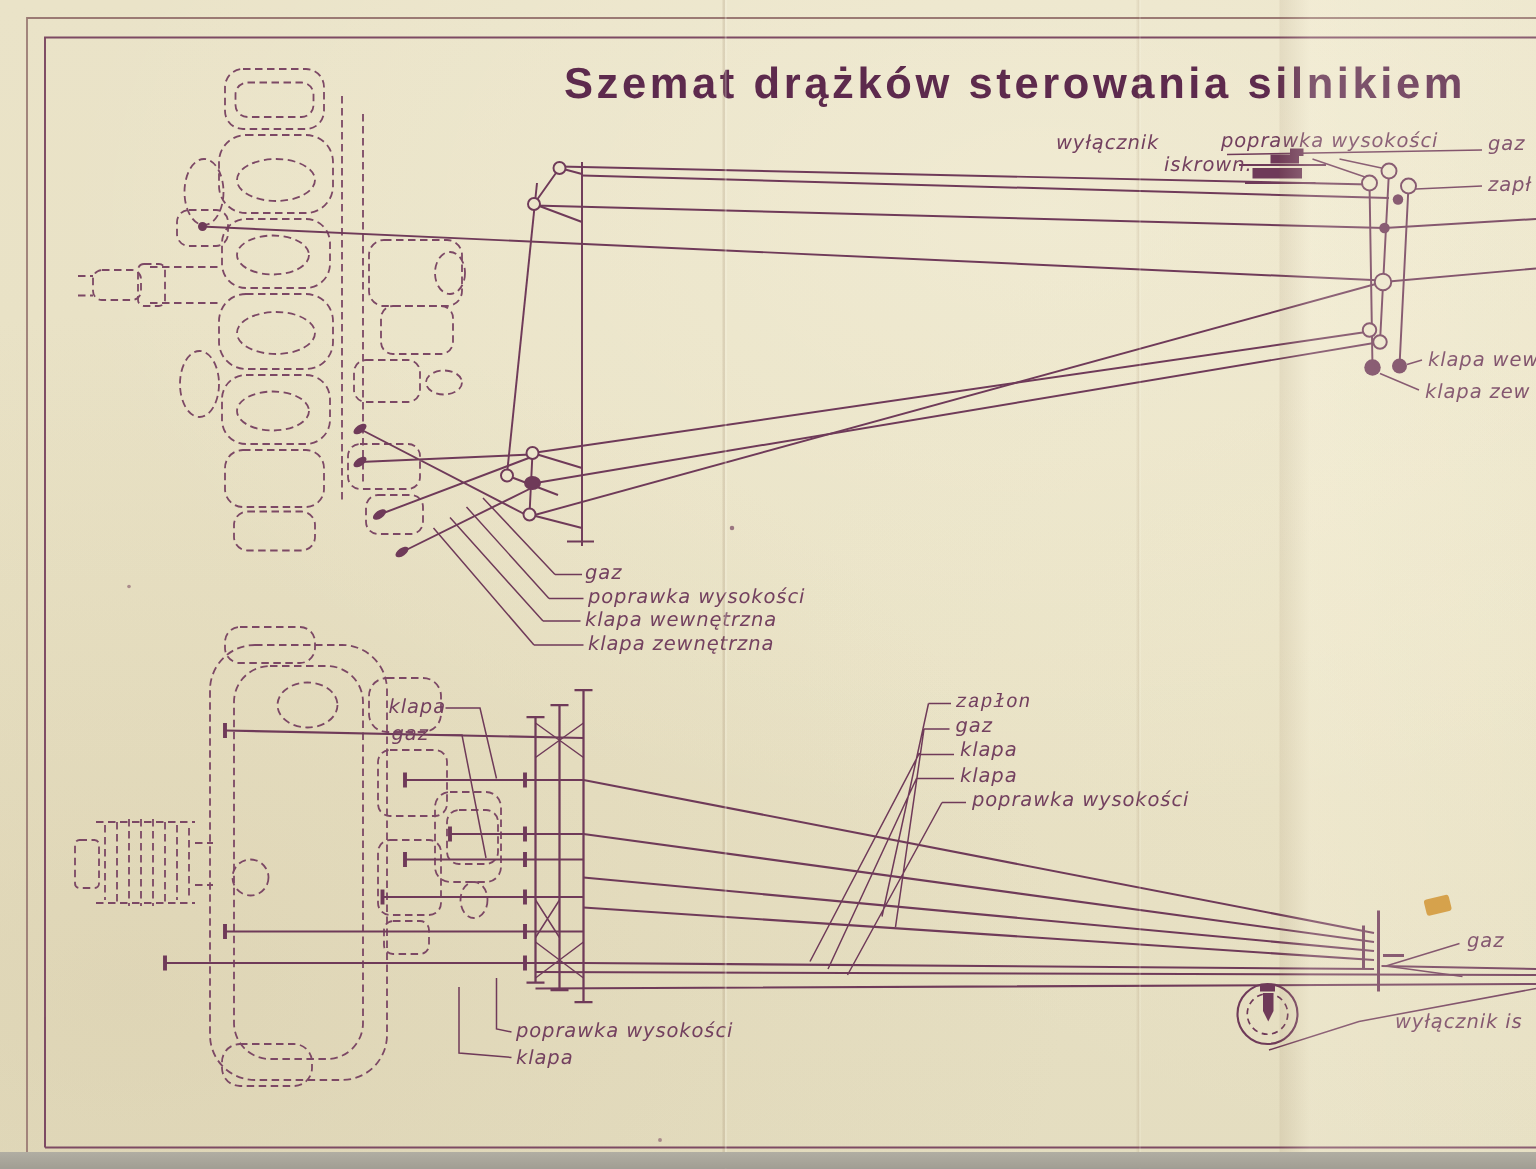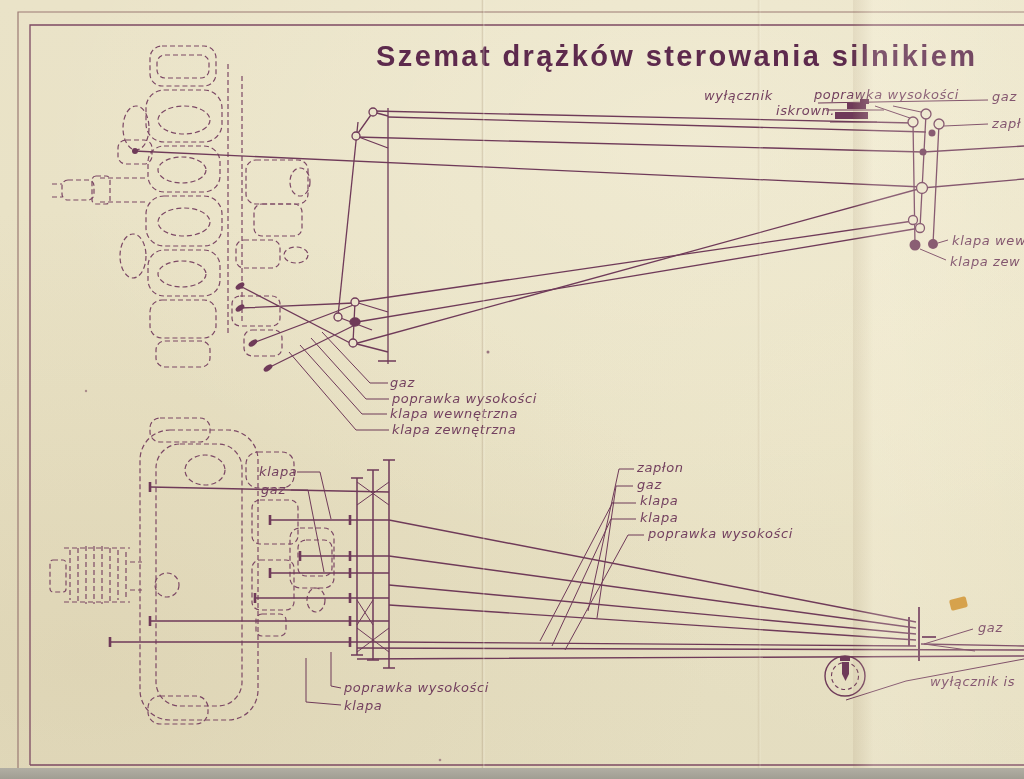--- a/index.html
+++ b/index.html
@@ -251,21 +251,21 @@
   <div class="lbl" style="left:950px;top:254px;">klapa zew</div>
 
   <div class="lbl" style="left:390px;top:375px;">gaz</div>
   <div class="lbl" style="left:392px;top:391px;">poprawka wysokości</div>
   <div class="lbl" style="left:390px;top:406px;">klapa wewnętrzna</div>
   <div class="lbl" style="left:392px;top:422px;">klapa zewnętrzna</div>
 
   <div class="lbl" style="left:259px;top:464px;">klapa</div>
   <div class="lbl" style="left:261px;top:482px;">gaz</div>
 
-  <div class="lbl" style="left:637px;top:460px;">zapłon</div>
+  <div class="lbl" style="left:637px;top:460px;font-family:Liberation Mono, monospace;">zapłon</div>
   <div class="lbl" style="left:637px;top:477px;">gaz</div>
   <div class="lbl" style="left:640px;top:493px;">klapa</div>
   <div class="lbl" style="left:640px;top:510px;">klapa</div>
   <div class="lbl" style="left:648px;top:526px;">poprawka wysokości</div>
 
   <div class="lbl" style="left:344px;top:680px;">poprawka wysokości</div>
   <div class="lbl" style="left:344px;top:698px;">klapa</div>
 
   <div class="lbl" style="left:978px;top:620px;">gaz</div>
   <div class="lbl" style="left:930px;top:674px;">wyłącznik is</div>

